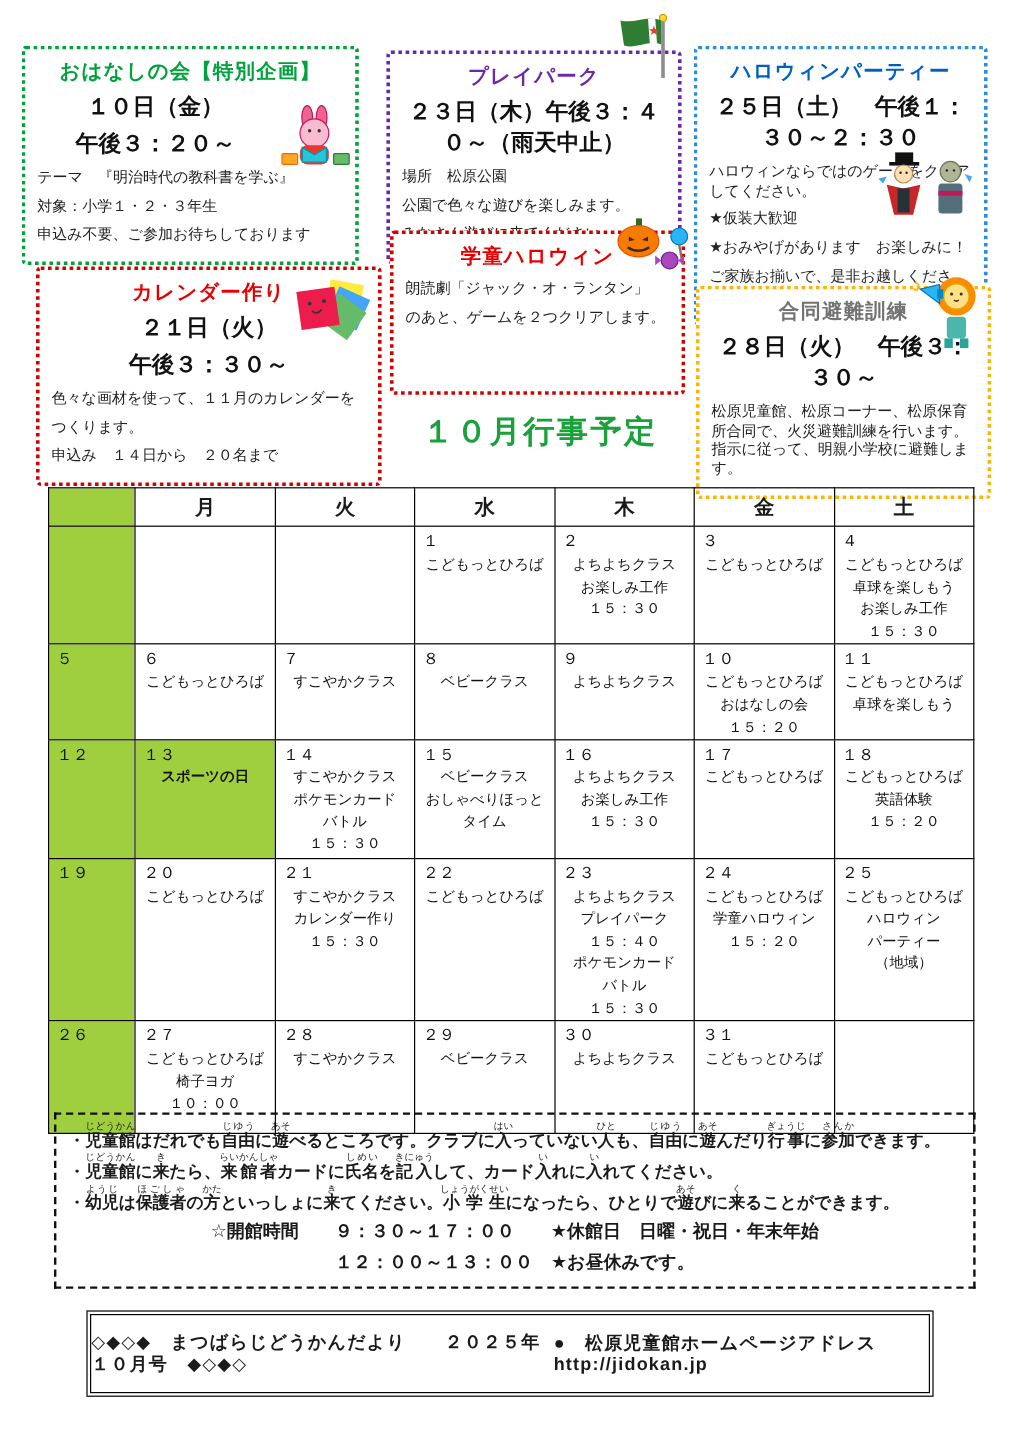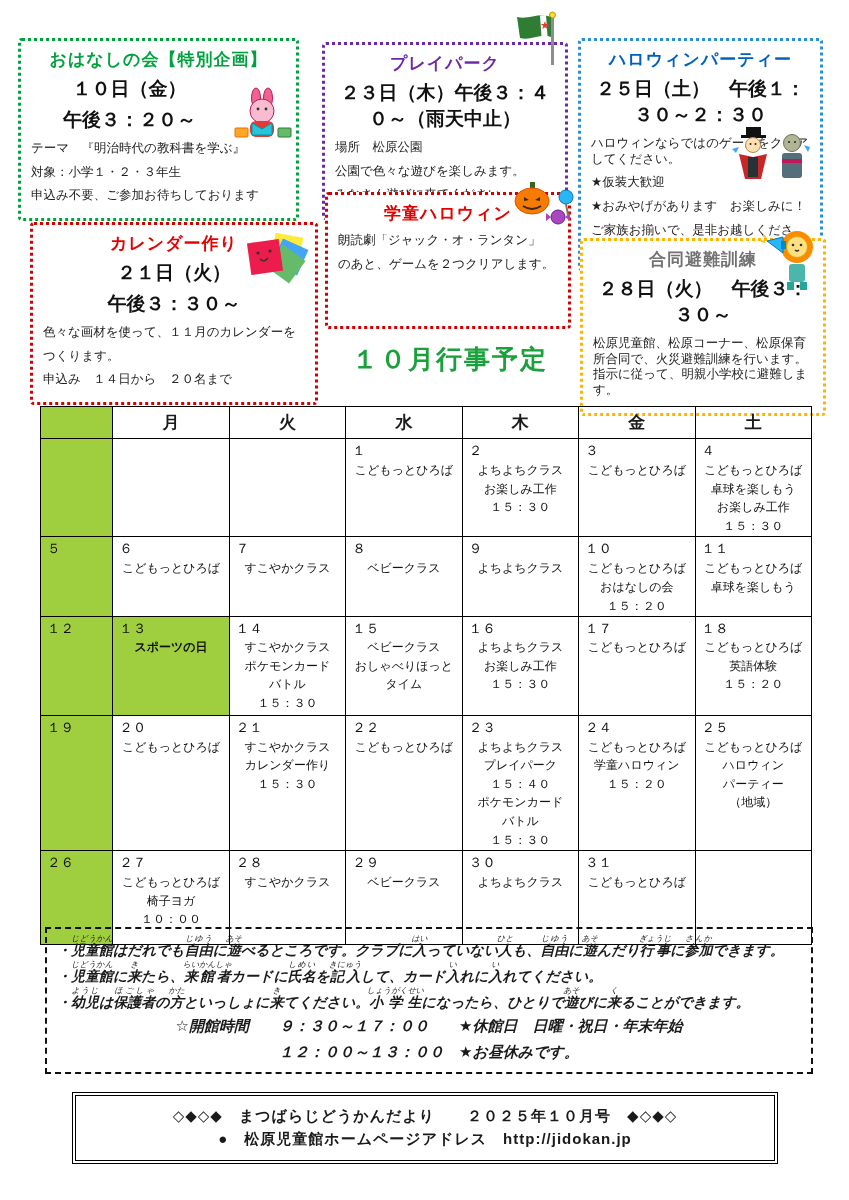--- a/index.html
+++ b/index.html
@@ -51,29 +51,29 @@
   .cell-line{font-size:12px;text-align:center;line-height:1.55;color:#111;}
   .cell-line.bold{font-weight:bold;}
   tbody tr:nth-child(1){height:96px;}
   tbody tr:nth-child(2){height:72px;}
   tbody tr:nth-child(3){height:92px;font-family:Liberation Mono, monospace;}
   tbody tr:nth-child(4){height:124px;}
   tbody tr:nth-child(5){height:94px;}
   
   .notes{
     position:absolute;left:45px;top:927px;width:768px;box-sizing:border-box;
-    border:2px dashed #111;padding:4px 10px 8px;font-style:italic;
+    border:2px dashed #111;padding:4px 10px 8px;
   }
   .note-line{font-size:14px;font-weight:600;margin:1px 0;line-height:1.2;}
   .note-line ruby rt{font-size:8px;font-weight:400;letter-spacing:0;}
   .hours-line{text-align:center;font-weight:bold;font-size:15px;margin:7px 0 2px;}
   
   .footer{
     position:absolute;left:72px;top:1092px;width:706px;height:72px;box-sizing:border-box;
-    border:4px double #000;display:flex;flex-direction:column;align-items:center;justify-content:center;gap:4px;
+    border:4px double #000;display:flex;flex-direction:row;align-items:center;justify-content:center;gap:4px;
   }
   .footer div{font-size:15px;font-weight:600;letter-spacing:1px;}
   svg{display:block;}
 </style>
 </head>
 <body>
 
 <div class="event-box box-p1" style="border-color: rgb(0, 162, 62);">
   <span class="icon-abs">
     <svg width="58" height="56" viewBox="0 0 58 56">

